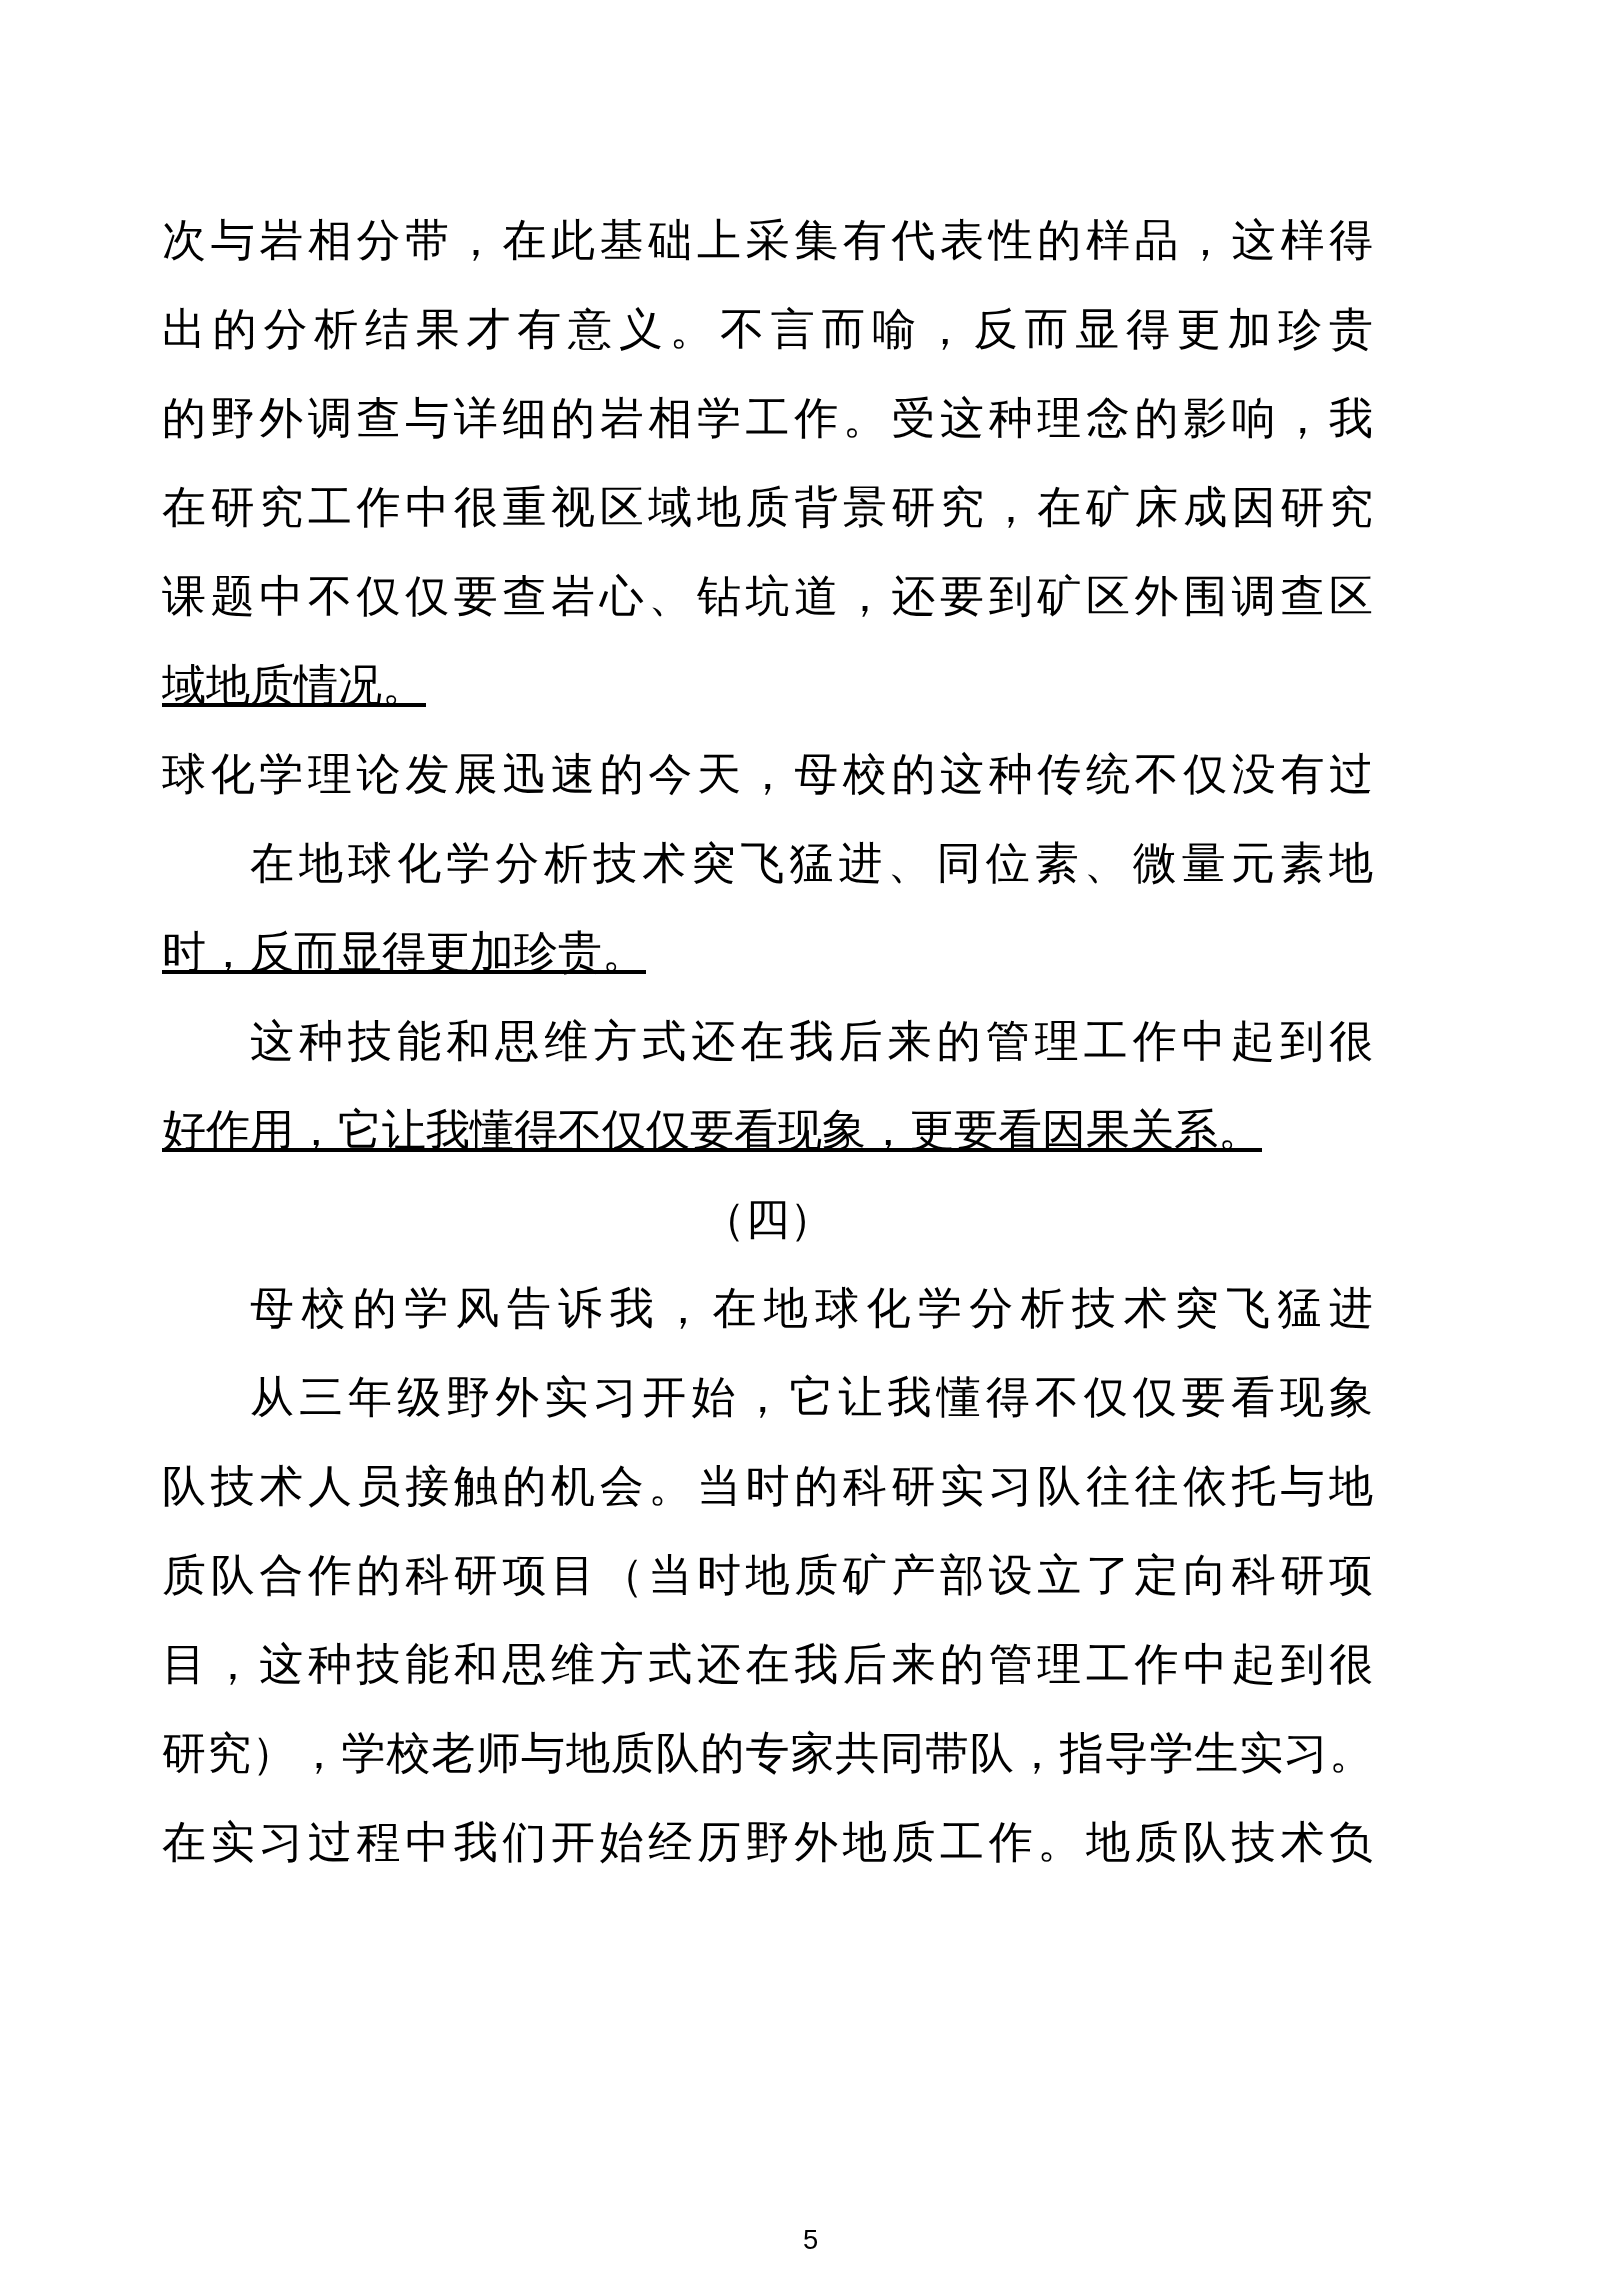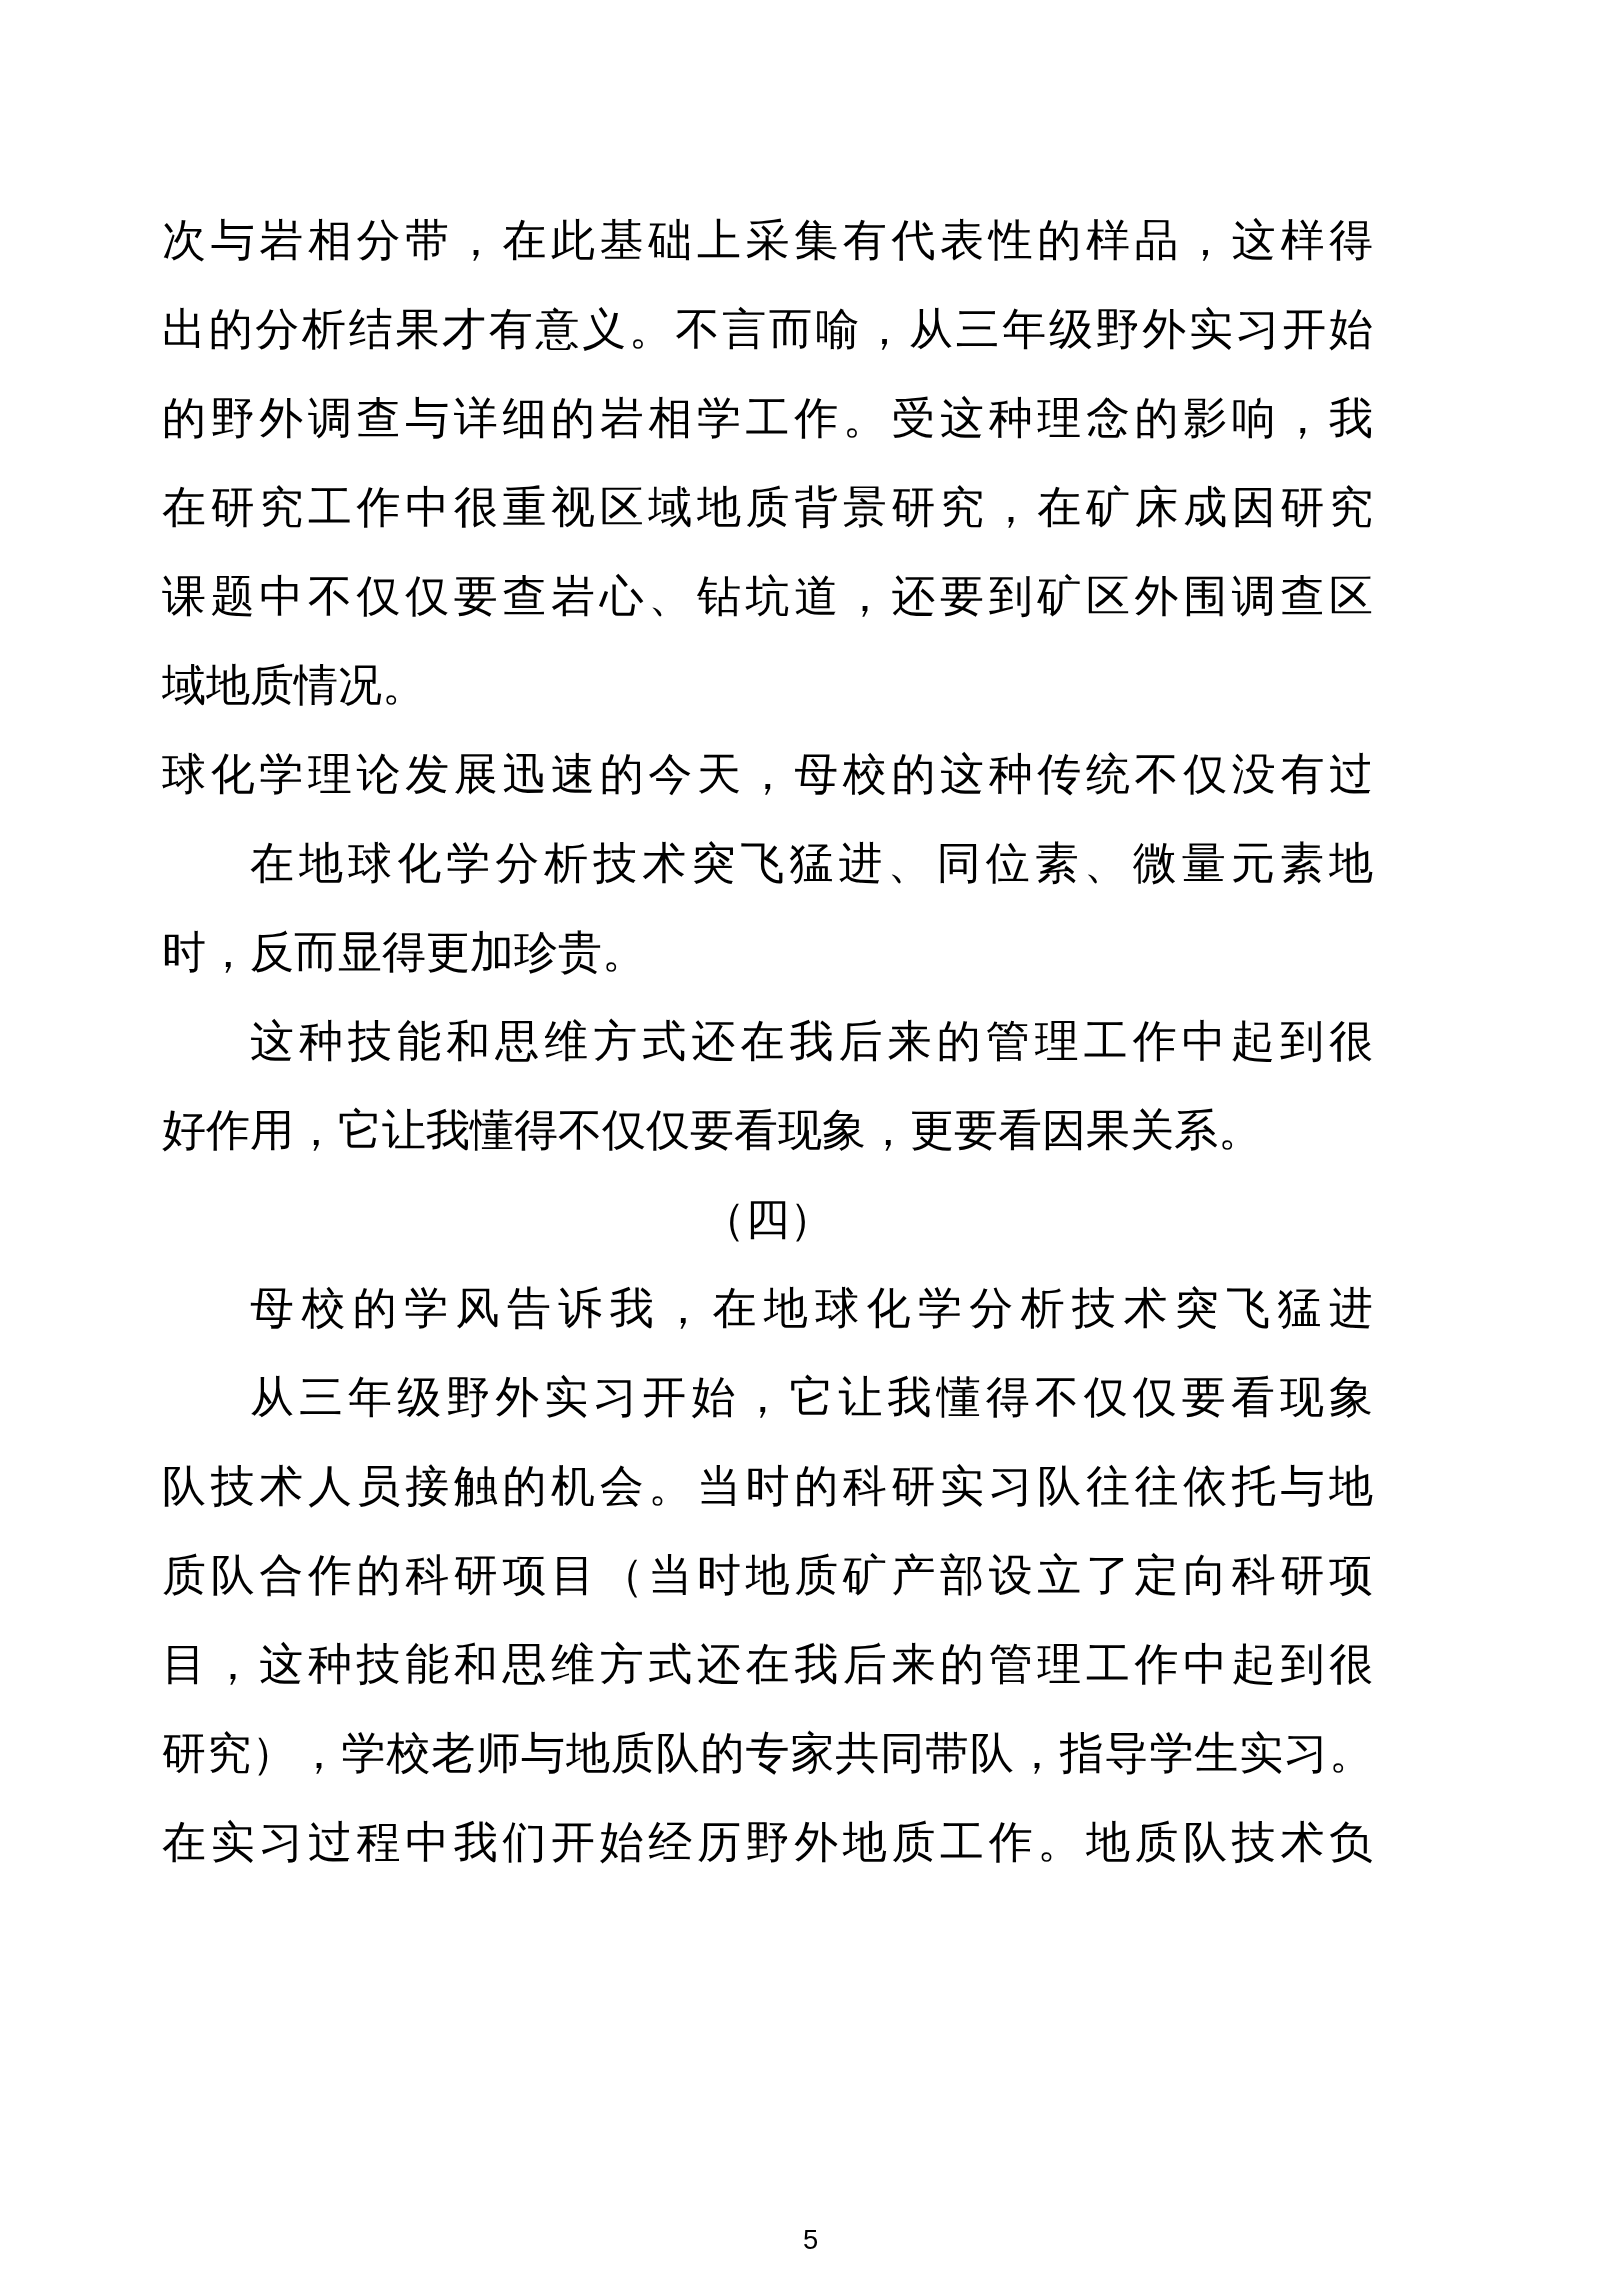--- a/index.html
+++ b/index.html
@@ -36,20 +36,21 @@
     text-justify: inter-character;
     white-space: normal;
     overflow: hidden;
   }
   .line.indent {
     text-indent: 88px;
   }
   .line.para-end {
     text-align: center;
     text-align-last: left;
+    text-decoration: underline;
   }
   .line.center {
     text-align: center;
     text-align-last: center;
   }
   .footer {
     position: absolute;
     left: 0;
     top: 2223px;
     width: 100%;
@@ -62,21 +63,21 @@
     color: #000000;
   }
 </style>
 </head>
 <body>
 
 <div class="page">
   <div class="content" id="content">
       <div class="paragraph">
         <div class="line">次与岩相分带，在此基础上采集有代表性的样品，这样得</div>
-        <div class="line">出的分析结果才有意义。不言而喻，从三年级野外实习开始</div>
+        <div class="line">出的分析结果才有意义。不言而喻，反而显得更加珍贵</div>
         <div class="line">的野外调查与详细的岩相学工作。受这种理念的影响，我</div>
         <div class="line">在研究工作中很重视区域地质背景研究，在矿床成因研究</div>
         <div class="line">课题中不仅仅要查岩心、钻坑道，还要到矿区外围调查区</div>
         <div class="line para-end">域地质情况。</div>
       </div>
       <div class="paragraph">
         <div class="line">球化学理论发展迅速的今天，母校的这种传统不仅没有过</div>
         <div class="line indent">在地球化学分析技术突飞猛进、同位素、微量元素地</div>
         <div class="line para-end">时，反而显得更加珍贵。</div>
       </div>

